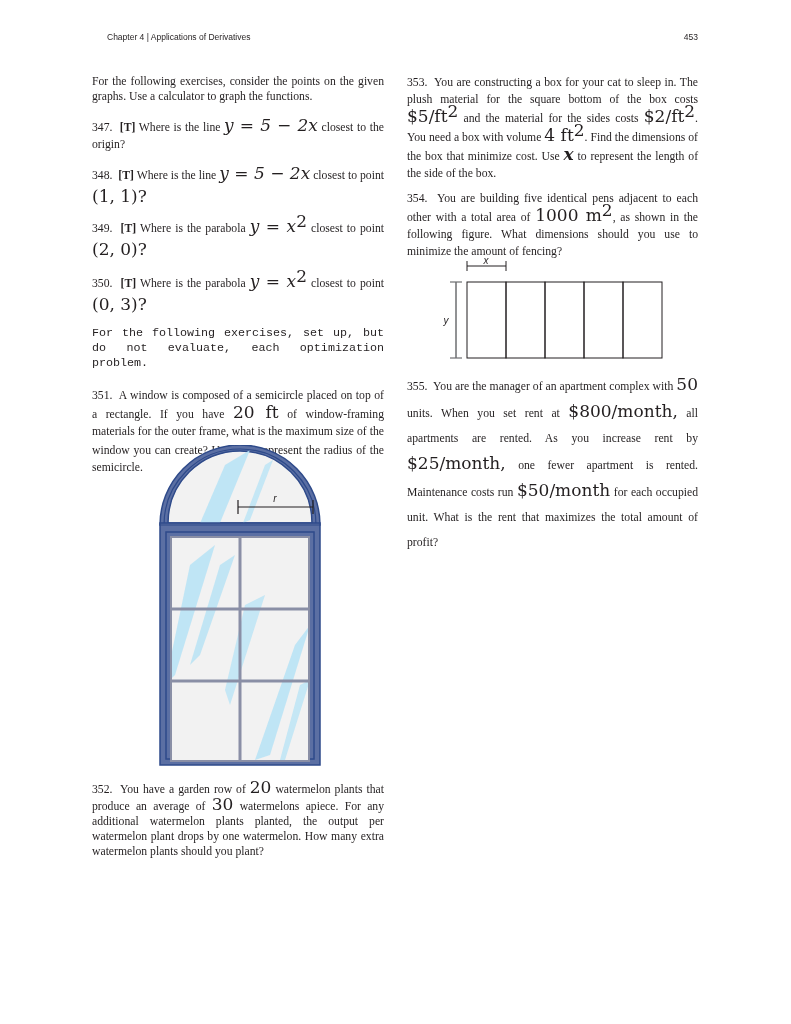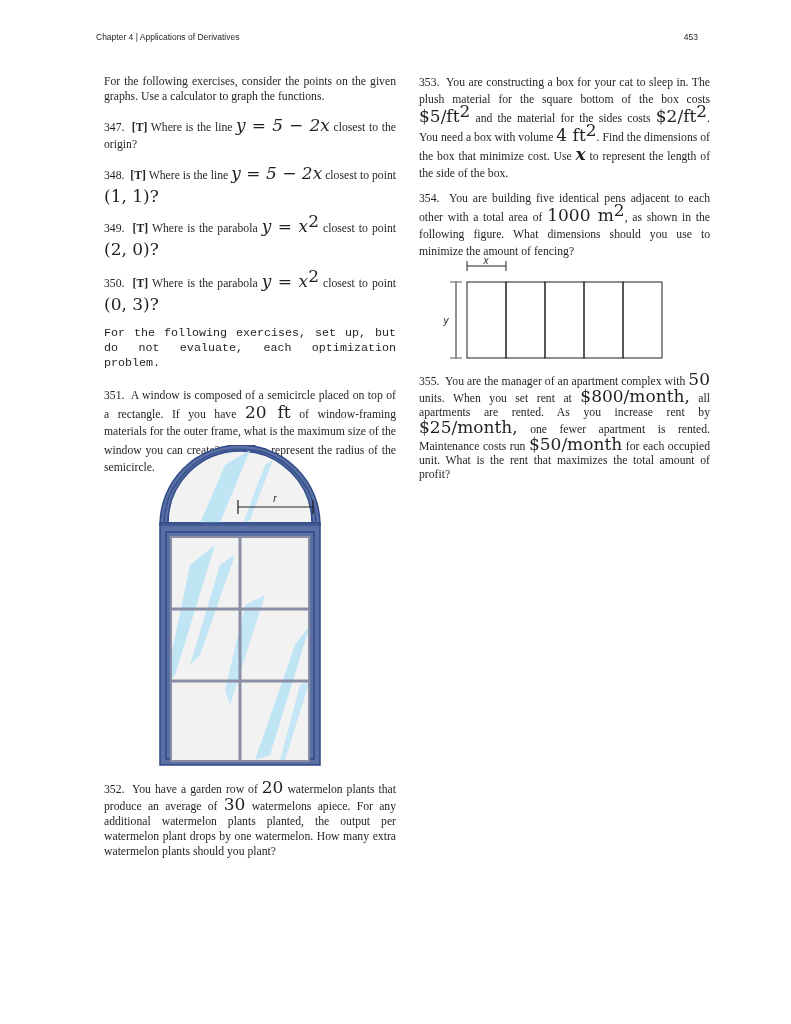--- a/index.html
+++ b/index.html
@@ -1,24 +1,24 @@
 <!DOCTYPE html>
 <html><head>
 <meta charset="utf-8">
 <style>
   html, body { margin: 0; padding: 0; background: #ffffff; }
   body { width: 791px; height: 1024px; position: relative; overflow: hidden; color: #231f20; }
-  .header { position: absolute; top: 32px; left: 96px; right: 93px; height: 12px;
+  .header { position: absolute; top: 32px; left: 107px; right: 93px; height: 12px;
     font-family: "Liberation Sans", sans-serif; font-size: 8.5px; color: #231f20; }
   .header .left { position: absolute; left: 0; top: 0; }
   .header .right { position: absolute; right: 0; top: 0; }
   .col { position: absolute; font-family: "Liberation Serif", serif; font-size: 11.7px; line-height: 15px; }
   .colL { left: 92px; width: 292px; }
   .colR { left: 407px; width: 291px; }
-  .p { position: absolute; left: 12px; width: 100%; text-align: justify; text-align-last: left; }
+  .p { position: absolute; left: 0; width: 100%; text-align: justify; text-align-last: left; }
   .m { font-family: "DejaVu Serif", serif; font-size: 17px; }
   .i { font-style: italic; }
   .b { font-weight: bold; }
   sup { font-size: 8px; line-height: 0; vertical-align: 5px; }
   .fig { position: absolute; }
   .lbl { font-family: "Liberation Sans", sans-serif; font-style: italic; font-size: 10px; fill: #231f20; }
 </style>
 </head>
 <body>
 
@@ -139,21 +139,21 @@
     <span class="m i b">x</span>
     <span>to represent the length of the side of the box.</span>
   </div>
 
   <div class="p" style="top:190px; line-height:17px;">
     <span>354.</span>&nbsp;
     <span>You are building five identical pens adjacent to each other with a total area of</span>
     <span class="m">1000 m</span><sup class="m">2</sup><span>, as shown in the following figure. What dimensions should you use to minimize the amount of fencing?</span>
   </div>
 
-  <div class="p" style="top:372px; line-height:14px;">
+  <div class="p" style="top:372px; line-height:25px;">
     <span>355.</span>&nbsp;
     <span>You are the manager of an apartment complex with</span>
     <span class="m">50</span>
     <span>units. When you set rent at</span>
     <span class="m">$800/month,</span>
     <span>all apartments are rented. As you increase rent by</span>
     <span class="m">$25/month,</span>
     <span>one fewer apartment is rented. Maintenance costs run</span>
     <span class="m">$50/month</span>
     <span>for each occupied unit. What is the rent that maximizes the total amount of profit?</span>

